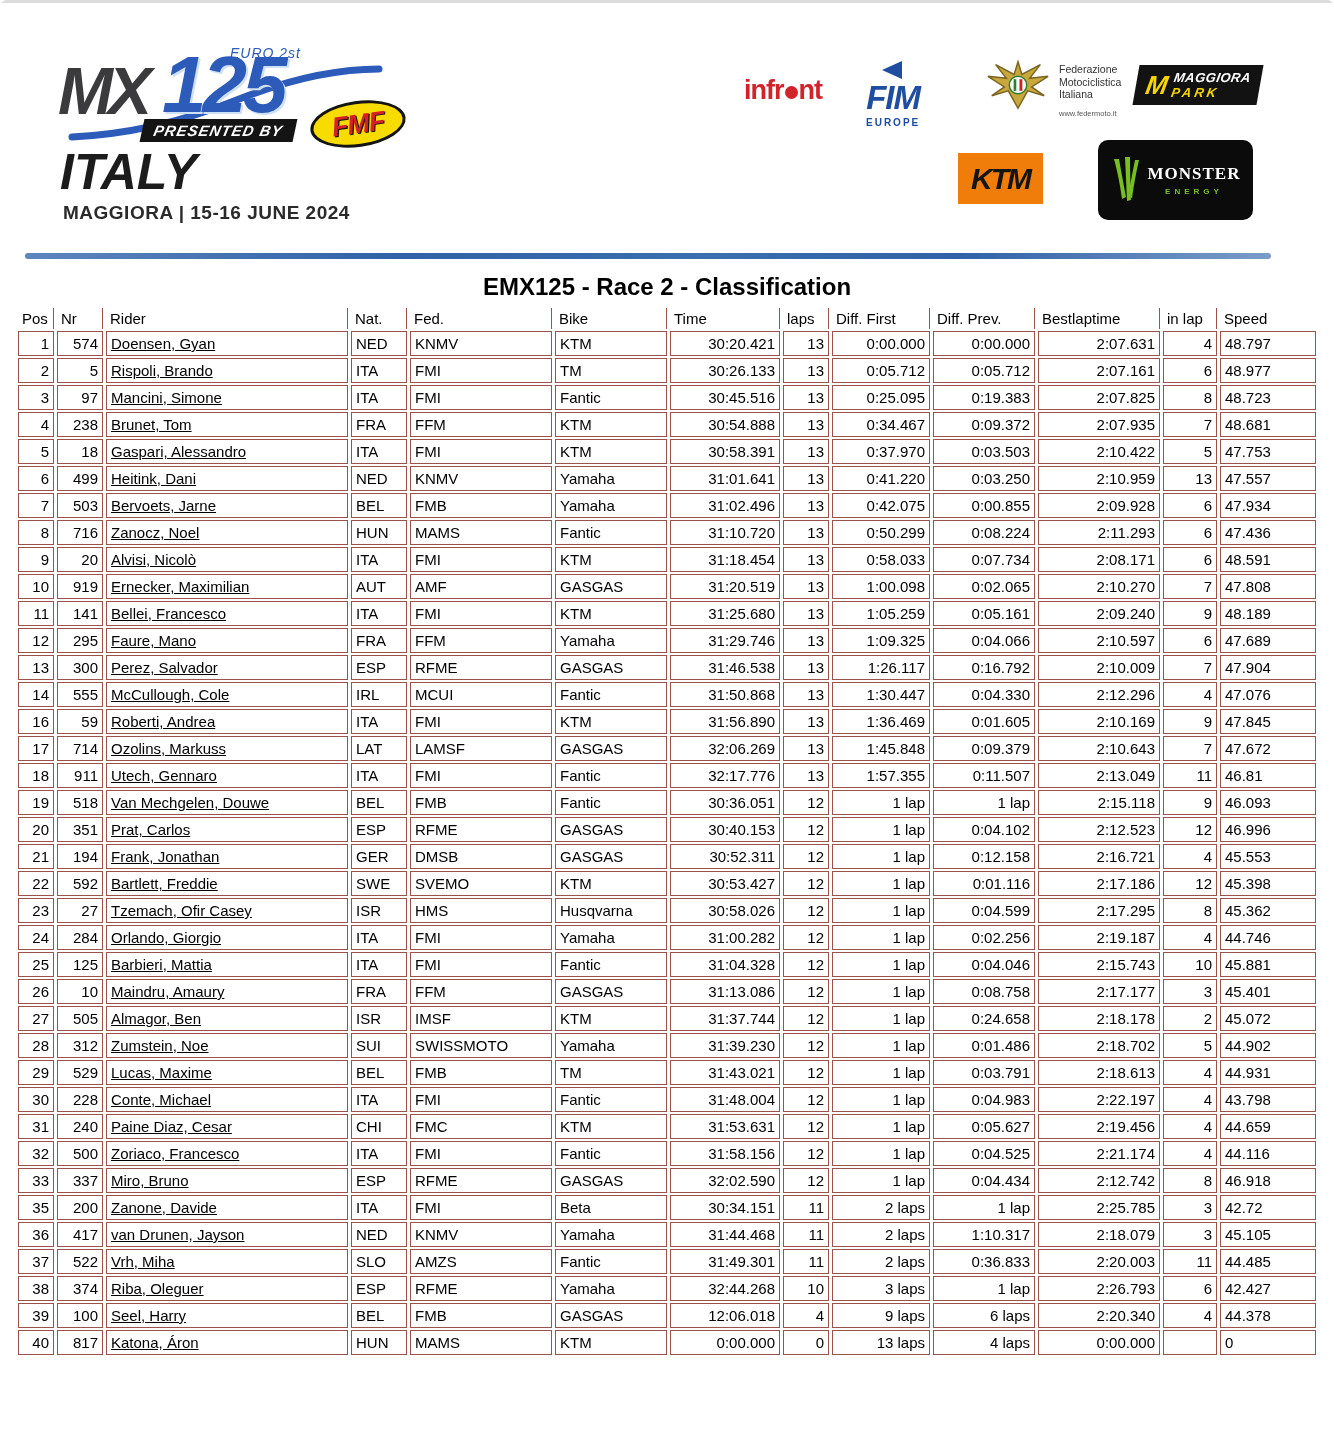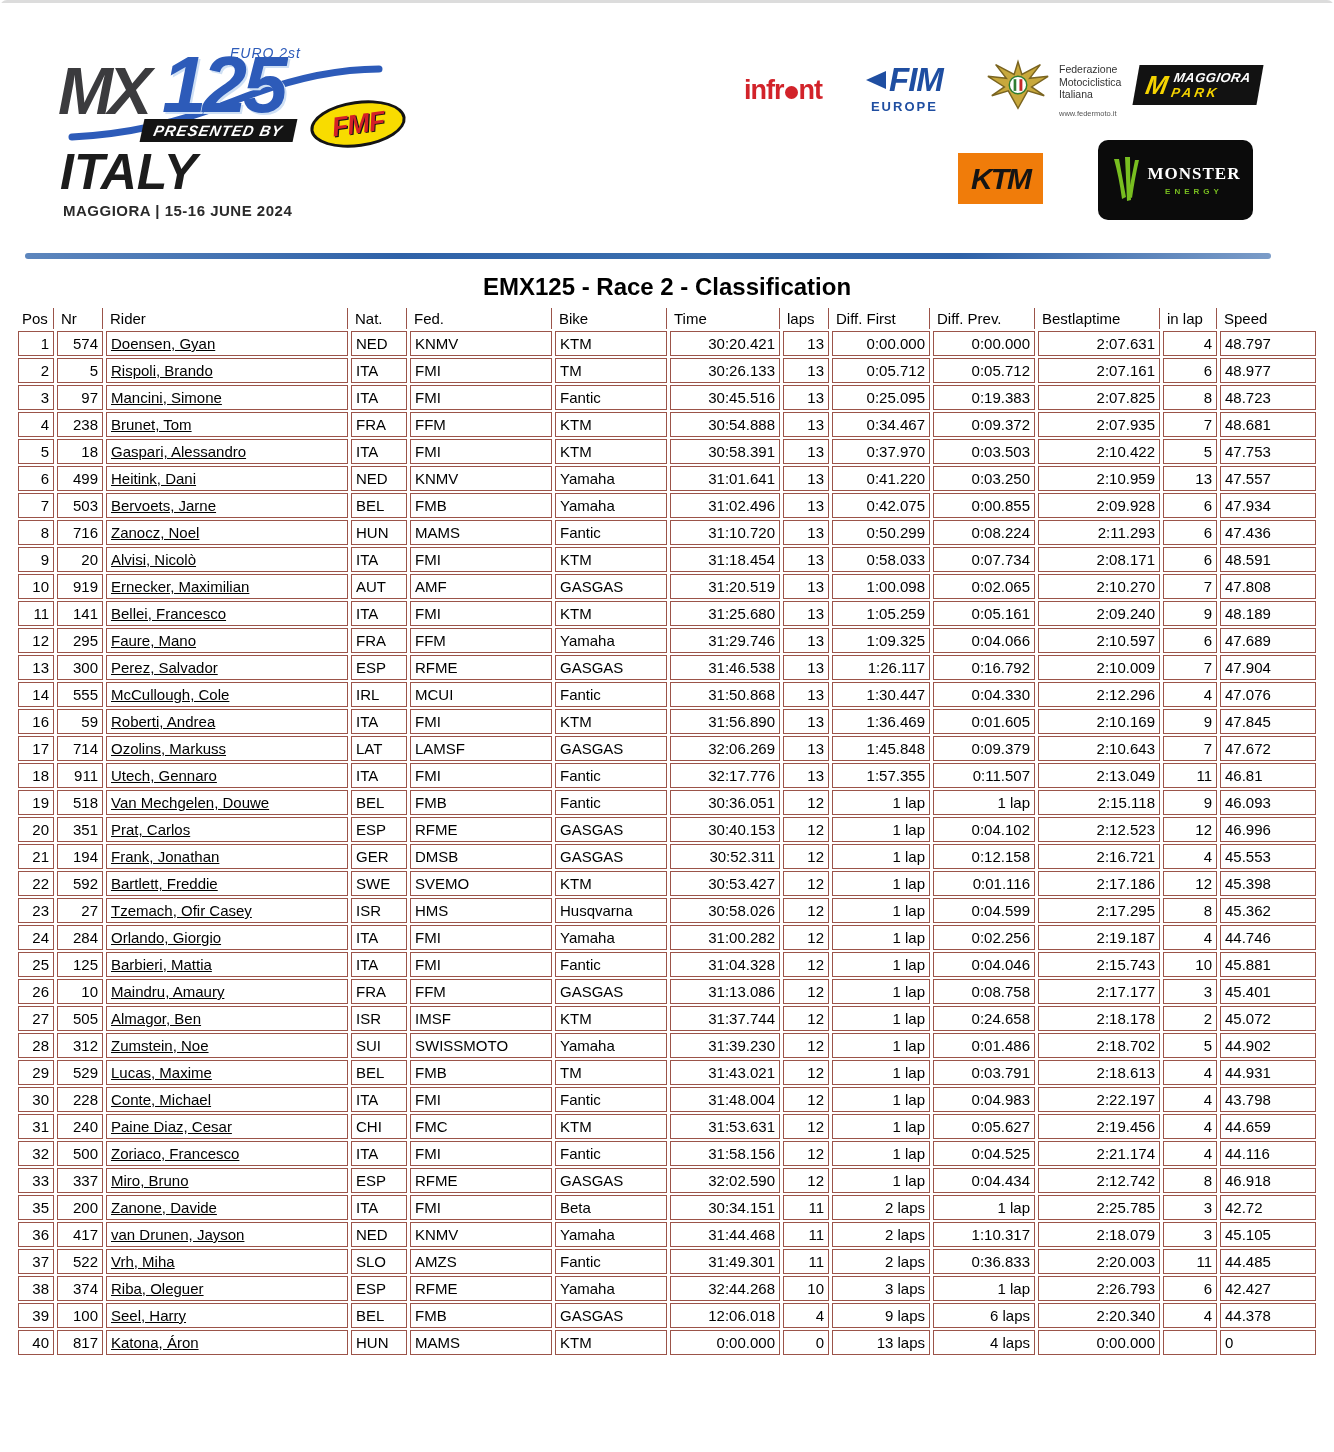--- a/index.html
+++ b/index.html
@@ -23,34 +23,34 @@
                   transform:skewX(-12deg); padding:3px 12px; font-weight:bold; font-style:italic;
                   font-size:15px; letter-spacing:1px; white-space:nowrap; }
   .fmf-oval { position:absolute; left:252px; top:64px; width:96px; height:46px; background:#f8dc00;
               border:3px solid #141414; border-radius:50%; transform:rotate(-8deg);
               display:flex; align-items:center; justify-content:center; }
   .fmf-text { color:#d42027; font-weight:900; font-style:italic; font-size:27px; letter-spacing:-1px;
               text-shadow:1px 1px 0 #141414; }
 
   .country { position:absolute; left:60px; top:140px; font-size:50px; font-weight:900; font-style:italic;
              color:#1c1c1c; letter-spacing:0; }
-  .venue { position:absolute; left:63px; top:199px; font-size:15px; font-weight:bold; color:#2a2a2a;
+  .venue { position:absolute; left:63px; top:199px; font-size:19px; font-weight:bold; color:#2a2a2a;
            letter-spacing:0.5px; }
 
   .infront { position:absolute; left:744px; top:72px; font-size:27px; font-weight:900; color:#d2232a;
              letter-spacing:-1px; }
   .infront .dot { display:inline-block; width:13px; height:13px; background:#d2232a; border-radius:50%;
                   margin:0 1px; }
 
   .fim { position:absolute; left:866px; top:58px; text-align:center; }
-  .fim-row { display:flex; align-items:center; }
+  .fim-row { display:flex; align-items:center;flex-direction:column; }
   .fim-wing { width:0; height:0; border-top:9px solid transparent; border-bottom:9px solid transparent;
               border-right:20px solid #1f4ea1; margin-right:3px; }
   .fim-main { font-size:33px; font-weight:900; font-style:italic; color:#1f4ea1; letter-spacing:-1px; }
-  .fim-sub { font-size:13px; font-weight:bold; color:#1f4ea1; letter-spacing:2px; margin-top:0; }
+  .fim-sub { font-size:10px; font-weight:bold; color:#1f4ea1; letter-spacing:2px; margin-top:0; }
 
   .fmi-logo { position:absolute; left:984px; top:52px; display:flex; gap:7px; }
   .fmi-text { font-size:10.5px; color:#333; line-height:1.2; padding-top:8px; }
   .fmi-url { font-size:7.5px; color:#555; margin-top:8px; }
 
   .maggiora { position:absolute; left:1136px; top:62px; background:#121212; transform:skewX(-10deg);
               padding:5px 10px; display:flex; align-items:center; gap:5px; }
   .maggiora-m { color:#f5d400; font-size:26px; font-weight:900; font-style:italic; line-height:1; }
   .maggiora-line1 { color:#fff; font-size:13px; font-weight:900; font-style:italic; letter-spacing:0.5px; }
   .maggiora-line2 { color:#f5d400; font-size:13px; font-weight:900; font-style:italic; letter-spacing:3px; }

